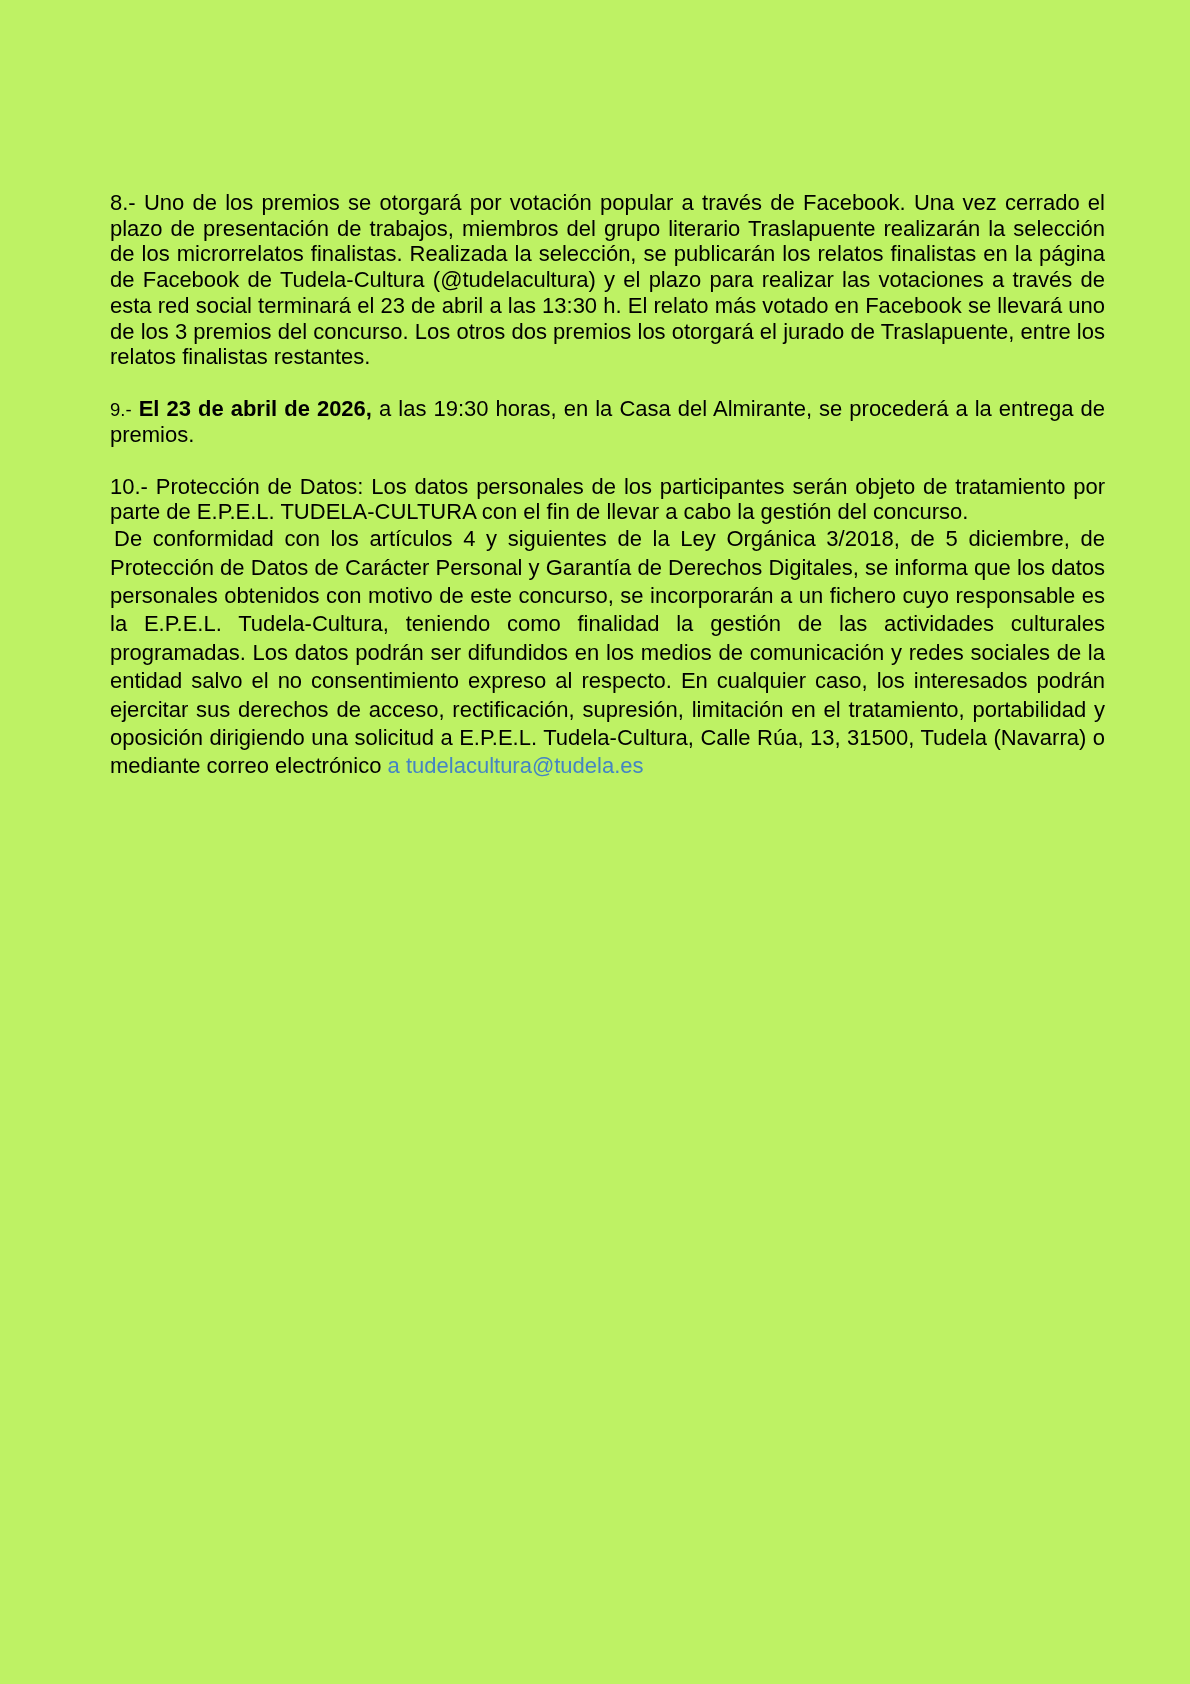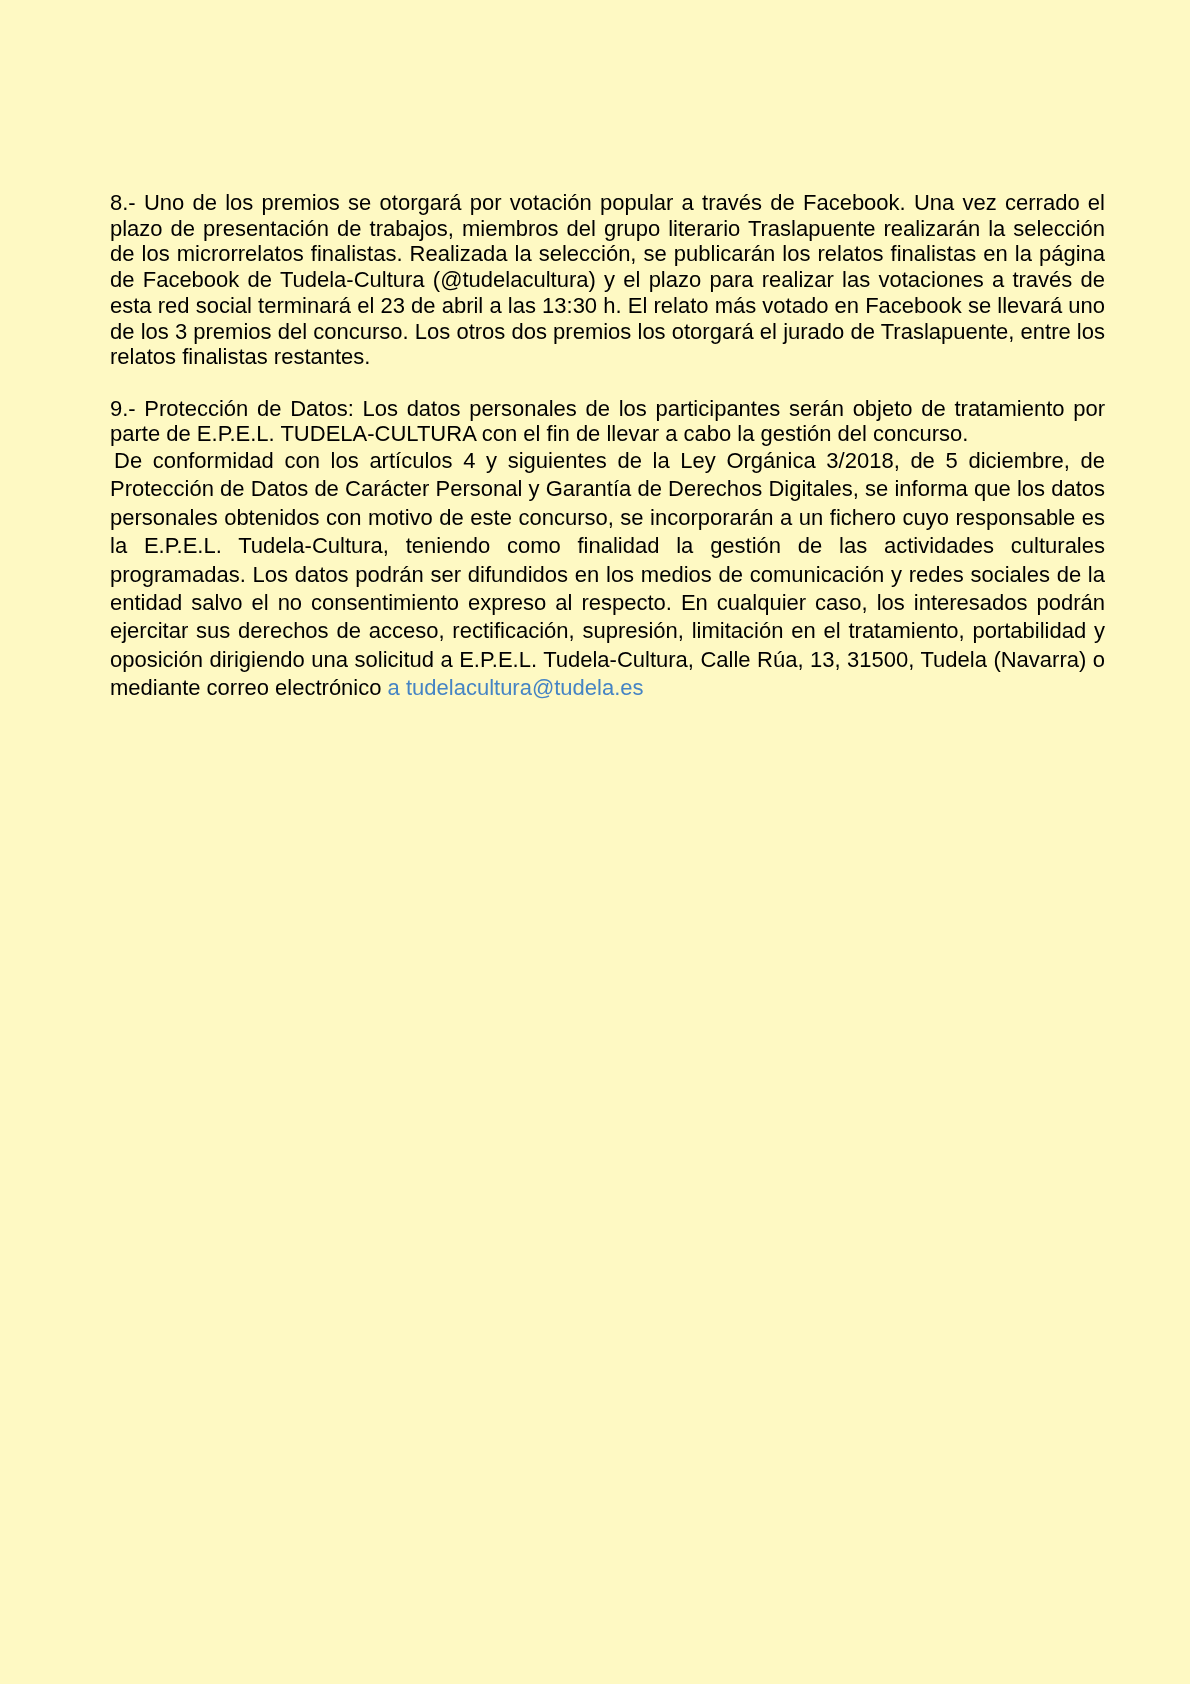--- a/index.html
+++ b/index.html
@@ -1,21 +1,21 @@
 <!DOCTYPE html>
 <html style="--link-color: #4584c4;"><head>
 <meta charset="utf-8">
 <style>
   * { margin: 0; padding: 0; box-sizing: border-box; }
   html, body { background: #ffffff; }
   .page {
     position: relative;
     width: 1190px;
     height: 1684px;
-    background: #fef9c3;
+    background: #bef264;
     overflow: hidden;
     font-family: "Liberation Sans", "DejaVu Sans", sans-serif;
     color: #000000;
   }
   .textblock {
     position: absolute;
     left: 110px;
     top: 190px;
     width: 995px;
   }
@@ -40,16 +40,17 @@
     color: var(--link-color, #4584c4);
     cursor: pointer;
   }
 </style>
 </head>
 <body>
 
 <div class="page">
   <main class="textblock">
     <p class="para"><span class="seg-normal">8.- Uno de los premios se otorgará por votación popular a través de Facebook. Una vez cerrado el plazo de presentación de trabajos, miembros del grupo literario Traslapuente realizarán la selección de los microrrelatos finalistas. Realizada la selección, se publicarán los relatos finalistas en la página de Facebook de Tudela-Cultura (@tudelacultura) y el plazo para realizar las votaciones a través de esta red social terminará el 23 de abril a las 13:30 h. El relato más votado en Facebook se llevará uno de los 3 premios del concurso. Los otros dos premios los otorgará el jurado de Traslapuente, entre los relatos finalistas restantes.</span></p>
-    <p class="para no-gap"><span class="seg-normal">9.- Protección de Datos: Los datos personales de los participantes serán objeto de tratamiento por parte de E.P.E.L. TUDELA-CULTURA con el fin de llevar a cabo la gestión del concurso.</span></p>
+    <p class="para"><span class="seg-small">9.-</span><span class="seg-normal"> </span><span class="seg-bold">El 23 de abril de 2026,</span><span class="seg-normal"> a las 19:30 horas, en la Casa del Almirante, se procederá a la entrega de premios.</span></p>
+    <p class="para no-gap"><span class="seg-normal">10.- Protección de Datos: Los datos personales de los participantes serán objeto de tratamiento por parte de E.P.E.L. TUDELA-CULTURA con el fin de llevar a cabo la gestión del concurso.</span></p>
     <p class="para loose"><span class="seg-normal">De conformidad con los artículos 4 y siguientes de la Ley Orgánica 3/2018, de 5 diciembre, de Protección de Datos de Carácter Personal y Garantía de Derechos Digitales, se informa que los datos personales obtenidos con motivo de este concurso, se incorporarán a un fichero cuyo responsable es la E.P.E.L. Tudela-Cultura, teniendo como finalidad la gestión de las actividades culturales programadas. Los datos podrán ser difundidos en los medios de comunicación y redes sociales de la entidad salvo el no consentimiento expreso al respecto. En cualquier caso, los interesados podrán ejercitar sus derechos de acceso, rectificación, supresión, limitación en el tratamiento, portabilidad y oposición dirigiendo una solicitud a E.P.E.L. Tudela-Cultura, Calle Rúa, 13, 31500, Tudela (Navarra) o mediante correo electrónico </span><span class="seg-link-lead">a </span><span class="seg-link">tudelacultura@tudela.es</span></p>
   </main>
 </div>
 
 </body></html>

